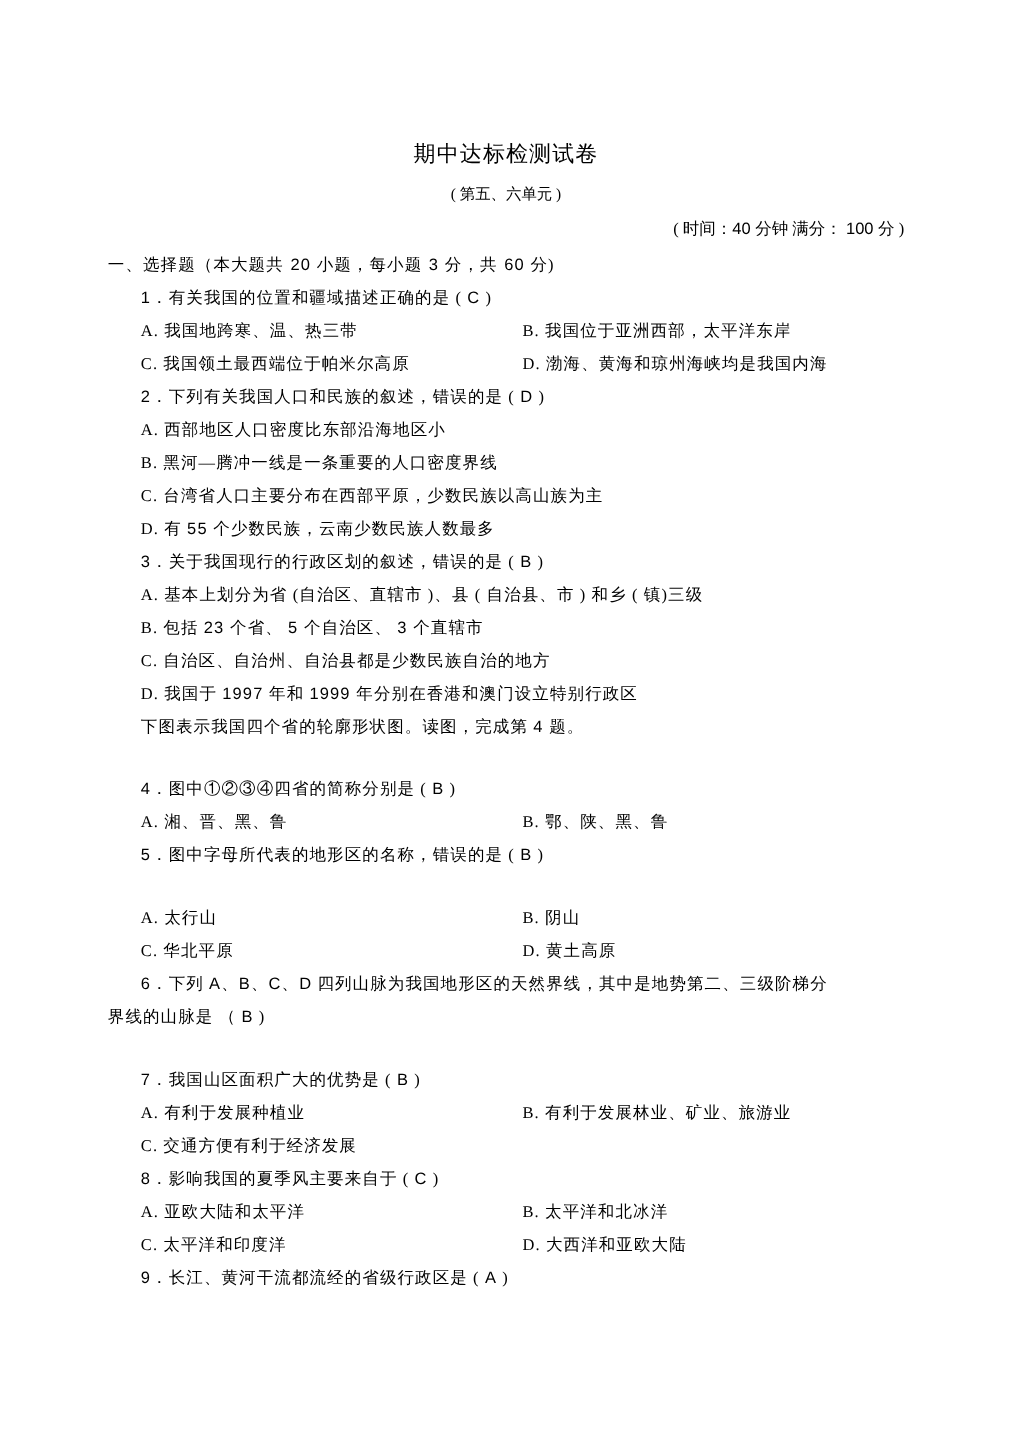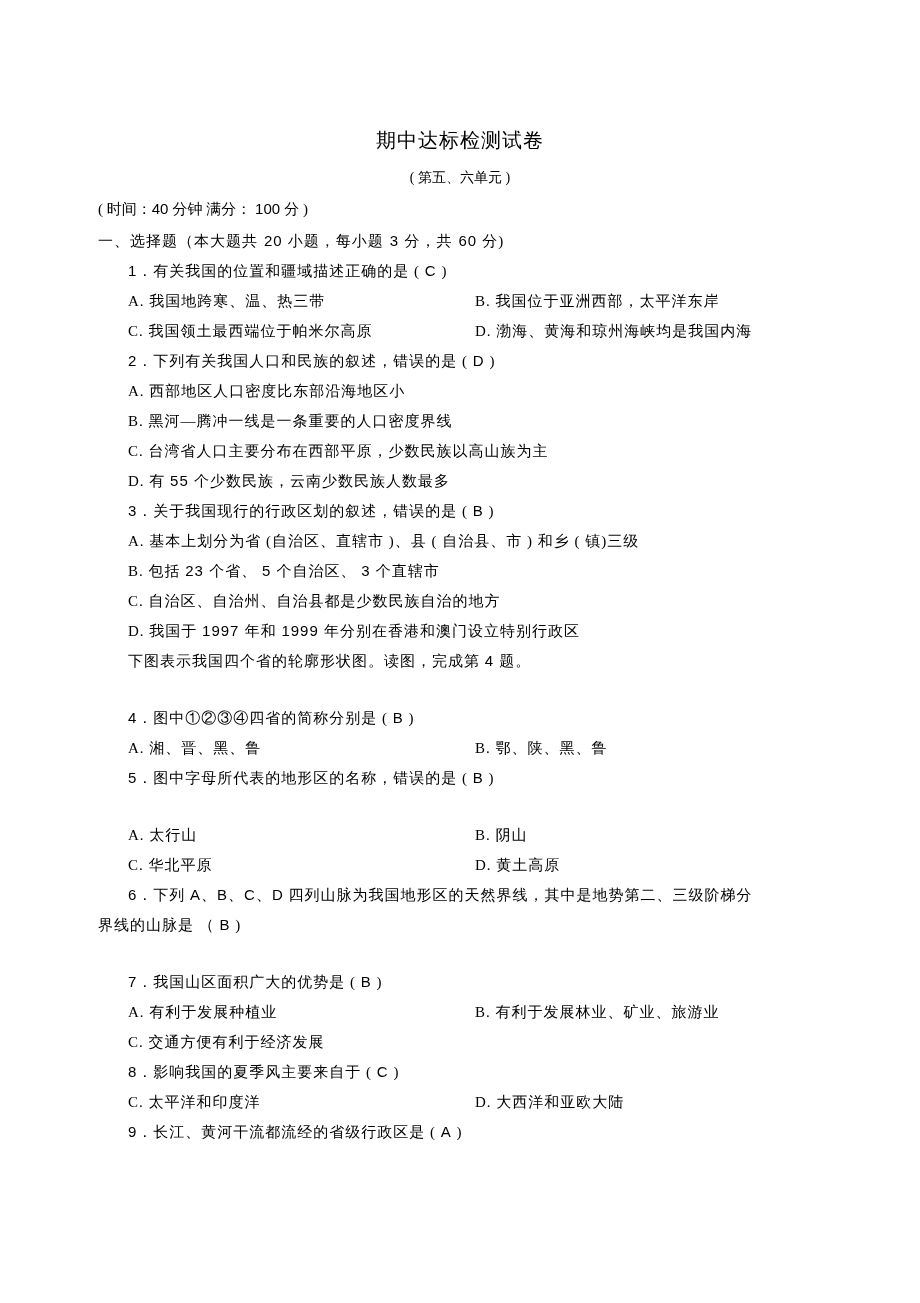--- a/index.html
+++ b/index.html
@@ -22,21 +22,21 @@
     font-size: 20px;
     font-weight: normal;
     letter-spacing: 1px;
   }
   .subtitle {
     text-align: center;
     font-size: 14px;
     margin-top: 4px;
   }
   .timing {
-    text-align: left;
+    text-align: right;
     font-size: 15px;
     margin-top: 2px;
   }
   .section {
     margin-top: 2px;
     letter-spacing: 1px;
   }
   .qline {
     text-indent: 2em;
     letter-spacing: 1px;
@@ -155,20 +155,24 @@
     <div class="opt-half">B.  有利于发展林业、矿业、旅游业</div>
   </div>
   <div class="opt-row">
     <div class="opt-half">C.  交通方便有利于经济发展</div>
   </div>
 
   <div class="qline">
     <span class="sans">8</span><span>．影响我国的夏季风主要来自于       (     </span><span class="sans">C</span><span>   )</span>
   </div>
   <div class="opt-row">
+    <div class="opt-half">A.  亚欧大陆和太平洋</div>
+    <div class="opt-half">B.  太平洋和北冰洋</div>
+  </div>
+  <div class="opt-row">
     <div class="opt-half">C.  太平洋和印度洋</div>
     <div class="opt-half">D.  大西洋和亚欧大陆</div>
   </div>
 
   <div class="qline">
     <span class="sans">9</span><span>．长江、黄河干流都流经的省级行政区是         (     </span><span class="sans">A</span><span>   )</span>
   </div>
 
 </div>
 

